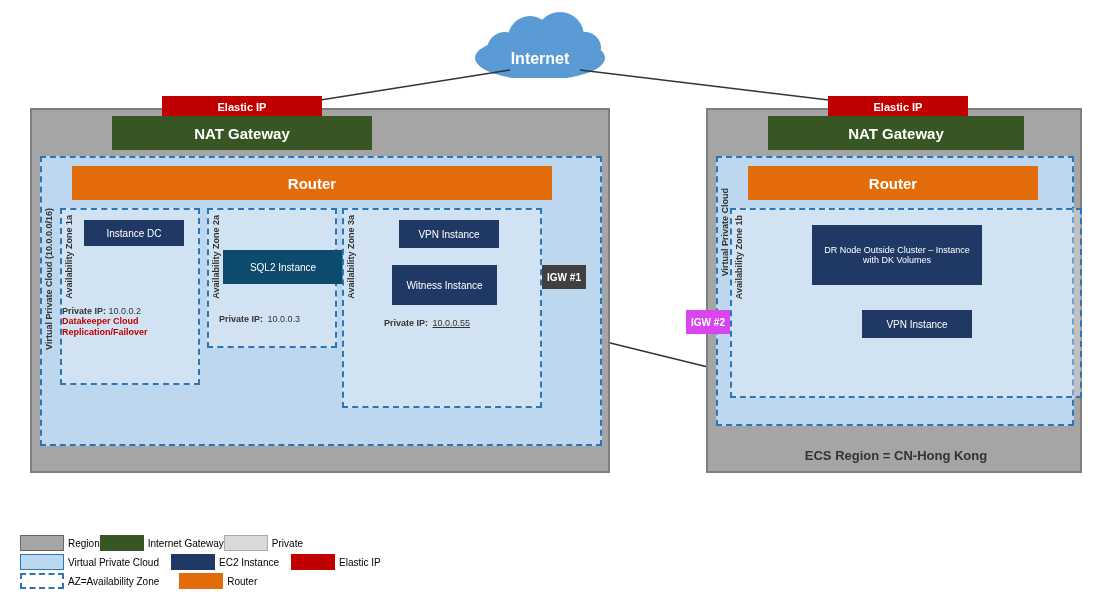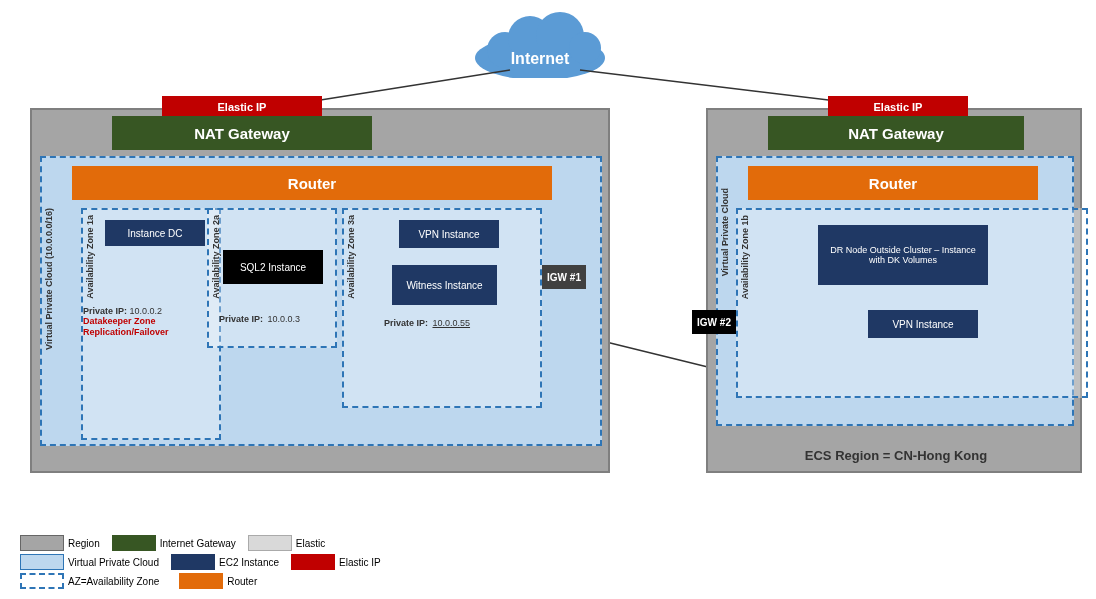--- a/index.html
+++ b/index.html
@@ -84,50 +84,50 @@
     <div style="position:absolute;top:46px;left:8px;width:562px;height:290px;background:#bdd7ee;border:2px dashed #2e75b6;">
 
       <div style="position:absolute;top:50px;left:2px;writing-mode:vertical-rl;transform:rotate(180deg);font-size:9px;color:#333;font-weight:bold;white-space:nowrap;">
         <span>Virtual Private Cloud (10.0.0.0/16)</span>
       </div>
 
       <div style="position:absolute;top:8px;left:30px;width:480px;height:34px;background:#e26b0a;color:white;font-size:15px;font-weight:bold;display:flex;align-items:center;justify-content:center;">
         <span>Router</span>
       </div>
 
-      <div style="position:absolute;top:50px;left:18px;width:140px;height:232px;border:2px dashed #2e75b6;background:rgba(255,255,255,0.3);margin-left:21px;">
+      <div style="position:absolute;top:50px;left:18px;width:140px;height:177px;border:2px dashed #2e75b6;background:rgba(255,255,255,0.3);">
         <div style="writing-mode:vertical-rl;transform:rotate(180deg);font-size:9px;font-weight:bold;color:#333;position:absolute;left:2px;top:5px;">
           <span>Availability Zone 1a</span>
         </div>
 
         <div style="position:absolute;top:10px;left:22px;width:100px;height:26px;background:#1f3864;color:white;font-size:10px;display:flex;align-items:center;justify-content:center;">
           <span>Instance DC</span>
         </div>
 
 
         <div style="position:absolute;top:96px;left:0;width:120px;">
           <div style="font-size:9px;color:#333;">
             <span style="font-weight:bold;">Private IP:</span>
             <span>10.0.0.2</span>
           </div>
           <div style="font-size:9px;color:#c00000;font-weight:bold;line-height:1.2;">
-            <span>Datakeeper Zone</span>
+            <span>Datakeeper Cloud</span>
           </div>
           <div style="font-size:9px;color:#c00000;font-weight:bold;">
             <span>Replication/Failover</span>
           </div>
         </div>
       </div>
 
       <div style="position:absolute;top:50px;left:165px;width:130px;height:140px;border:2px dashed #2e75b6;background:rgba(255,255,255,0.3);">
         <div style="writing-mode:vertical-rl;transform:rotate(180deg);font-size:9px;font-weight:bold;color:#333;position:absolute;left:2px;top:5px;">
           <span>Availability Zone 2a</span>
         </div>
 
-        <div style="position:absolute;top:40px;left:14px;width:100px;height:34px;background:#000000;color:white;font-size:10px;display:flex;align-items:center;justify-content:center;">
+        <div style="position:absolute;top:40px;left:14px;width:120px;height:34px;background:#0c4a6e;color:white;font-size:10px;display:flex;align-items:center;justify-content:center;">
           <span>SQL2 Instance</span>
         </div>
 
         <div style="position:absolute;top:82px;left:10px;margin-top:16px;">
           <span style="font-size:9px;font-weight:bold;color:#333;">Private IP:</span>
           <span style="font-size:9px;color:#333;">10.0.0.3</span>
         </div>
       </div>
 
       <div style="position:absolute;top:50px;left:300px;width:200px;height:200px;border:2px dashed #2e75b6;background:rgba(255,255,255,0.3);">
@@ -170,60 +170,60 @@
     <div style="position:absolute;top:46px;left:8px;width:358px;height:270px;background:#bdd7ee;border:2px dashed #2e75b6;">
 
       <div style="position:absolute;top:30px;left:2px;writing-mode:vertical-rl;transform:rotate(180deg);font-size:9px;color:#333;font-weight:bold;">
         <span>Virtual Private Cloud</span>
       </div>
 
       <div style="position:absolute;top:8px;left:30px;width:290px;height:34px;background:#e26b0a;color:white;font-size:15px;font-weight:bold;display:flex;align-items:center;justify-content:center;">
         <span>Router</span>
       </div>
 
-      <div style="position:absolute;top:50px;left:18px;width:352px;height:190px;border:2px dashed #2e75b6;background:rgba(255,255,255,0.3);">
+      <div style="position:absolute;top:50px;left:12px;width:352px;height:190px;border:2px dashed #2e75b6;background:rgba(255,255,255,0.3);">
         <div style="writing-mode:vertical-rl;transform:rotate(180deg);font-size:9px;font-weight:bold;color:#333;position:absolute;left:2px;top:5px;">
           <span>Availability Zone 1b</span>
         </div>
 
         <div style="position:absolute;top:15px;left:80px;width:170px;height:60px;background:#1f3864;color:white;font-size:9px;display:flex;align-items:center;justify-content:center;text-align:center;padding:4px;">
           <span>DR Node Outside Cluster – Instance with DK Volumes</span>
         </div>
 
         <div style="position:absolute;top:100px;left:130px;width:110px;height:28px;background:#1f3864;color:white;font-size:10px;display:flex;align-items:center;justify-content:center;">
           <span>VPN Instance</span>
         </div>
 
-        <div style="position:absolute;top:100px;left:-46px;width:44px;height:24px;background:#000000;color:white;font-size:10px;font-weight:bold;display:flex;align-items:center;justify-content:center;">
+        <div style="position:absolute;top:100px;left:-46px;width:44px;height:24px;background:#d946ef;color:white;font-size:10px;font-weight:bold;display:flex;align-items:center;justify-content:center;">
           <span>IGW #2</span>
         </div>
       </div>
     </div>
 
     <div style="position:absolute;bottom:8px;left:4px;right:0;text-align:center;font-size:13px;font-weight:bold;color:#333;">
       <span>ECS Region = CN-Hong Kong</span>
     </div>
   </div>
 
   <div style="position:absolute;bottom:10px;left:20px;display:flex;flex-direction:column;gap:3px;">
-    <div style="display:flex;gap:12px;align-items:center;text-align:right;">
+    <div style="display:flex;align-items:center;text-align:right;">
 
       <div style="display:flex;align-items:center;gap:4px;">
         <div style="width:44px;height:16px;background:#a5a5a5;border:1px solid #666;"></div>
         <span style="font-size:10px;">Region</span>
       </div>
 
       <div style="display:flex;align-items:center;gap:4px;">
         <div style="width:44px;height:16px;background:#375623;border:1px solid #375623;"></div>
         <span style="font-size:10px;">Internet Gateway</span>
       </div>
 
       <div style="display:flex;align-items:center;gap:4px;">
         <div style="width:44px;height:16px;background:#d9d9d9;border:1px solid #aaa;"></div>
-        <span style="font-size:10px;">Elastic</span>
+        <span style="font-size:10px;">Private</span>
       </div>
     </div>
     <div style="display:flex;gap:12px;align-items:center;">
 
       <div style="display:flex;align-items:center;gap:4px;">
         <div style="width:44px;height:16px;background:#bdd7ee;border:1px solid #2e75b6;"></div>
         <span style="font-size:10px;">Virtual Private Cloud</span>
       </div>
 
       <div style="display:flex;align-items:center;gap:4px;">

